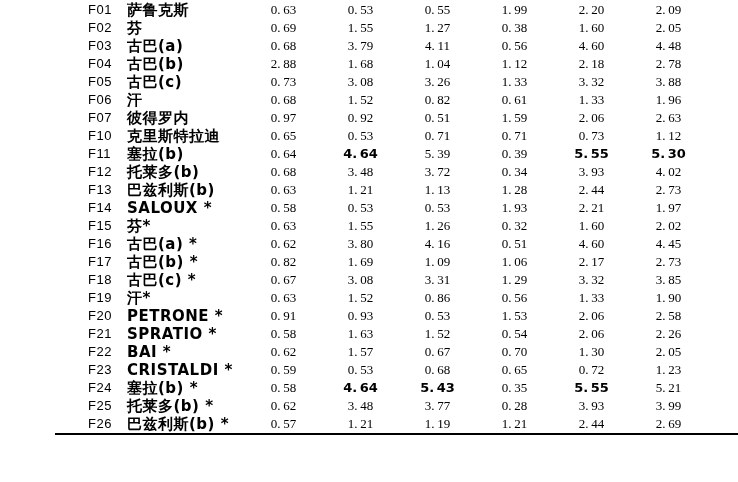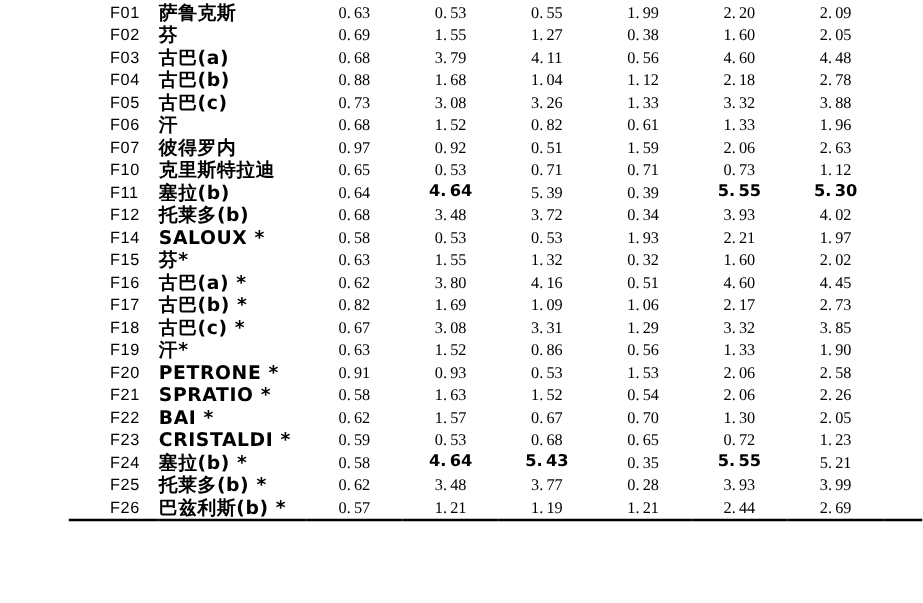--- a/index.html
+++ b/index.html
@@ -99,21 +99,21 @@
     <td class="num-cell">4. 11</td>
     <td class="num-cell">0. 56</td>
     <td class="num-cell">4. 60</td>
     <td class="num-cell">4. 48</td>
     <td class="spacer-cell"></td>
   </tr>
 
   <tr>
     <td class="id-cell">F04</td>
     <td class="name-cell">古巴(b)</td>
-    <td class="num-cell">0. 88</td>
+    <td class="num-cell">2. 88</td>
     <td class="num-cell">1. 68</td>
     <td class="num-cell">1. 04</td>
     <td class="num-cell">1. 12</td>
     <td class="num-cell">2. 18</td>
     <td class="num-cell">2. 78</td>
     <td class="spacer-cell"></td>
   </tr>
 
   <tr>
     <td class="id-cell">F05</td>
@@ -182,39 +182,50 @@
     <td class="name-cell">托莱多(b)</td>
     <td class="num-cell">0. 68</td>
     <td class="num-cell">3. 48</td>
     <td class="num-cell">3. 72</td>
     <td class="num-cell">0. 34</td>
     <td class="num-cell">3. 93</td>
     <td class="num-cell">4. 02</td>
     <td class="spacer-cell"></td>
   </tr>
 
+  <tr>
+    <td class="id-cell">F13</td>
+    <td class="name-cell">巴兹利斯(b)</td>
+    <td class="num-cell">0. 63</td>
+    <td class="num-cell">1. 21</td>
+    <td class="num-cell">1. 13</td>
+    <td class="num-cell">1. 28</td>
+    <td class="num-cell">2. 44</td>
+    <td class="num-cell">2. 73</td>
+    <td class="spacer-cell"></td>
+  </tr>
 
   <tr>
     <td class="id-cell">F14</td>
     <td class="name-cell">SALOUX *</td>
     <td class="num-cell">0. 58</td>
     <td class="num-cell">0. 53</td>
     <td class="num-cell">0. 53</td>
     <td class="num-cell">1. 93</td>
     <td class="num-cell">2. 21</td>
     <td class="num-cell">1. 97</td>
     <td class="spacer-cell"></td>
   </tr>
 
   <tr>
     <td class="id-cell">F15</td>
     <td class="name-cell">芬*</td>
     <td class="num-cell">0. 63</td>
     <td class="num-cell">1. 55</td>
-    <td class="num-cell">1. 32</td>
+    <td class="num-cell">1. 26</td>
     <td class="num-cell">0. 32</td>
     <td class="num-cell">1. 60</td>
     <td class="num-cell">2. 02</td>
     <td class="spacer-cell"></td>
   </tr>
 
   <tr>
     <td class="id-cell">F16</td>
     <td class="name-cell">古巴(a) *</td>
     <td class="num-cell">0. 62</td>

